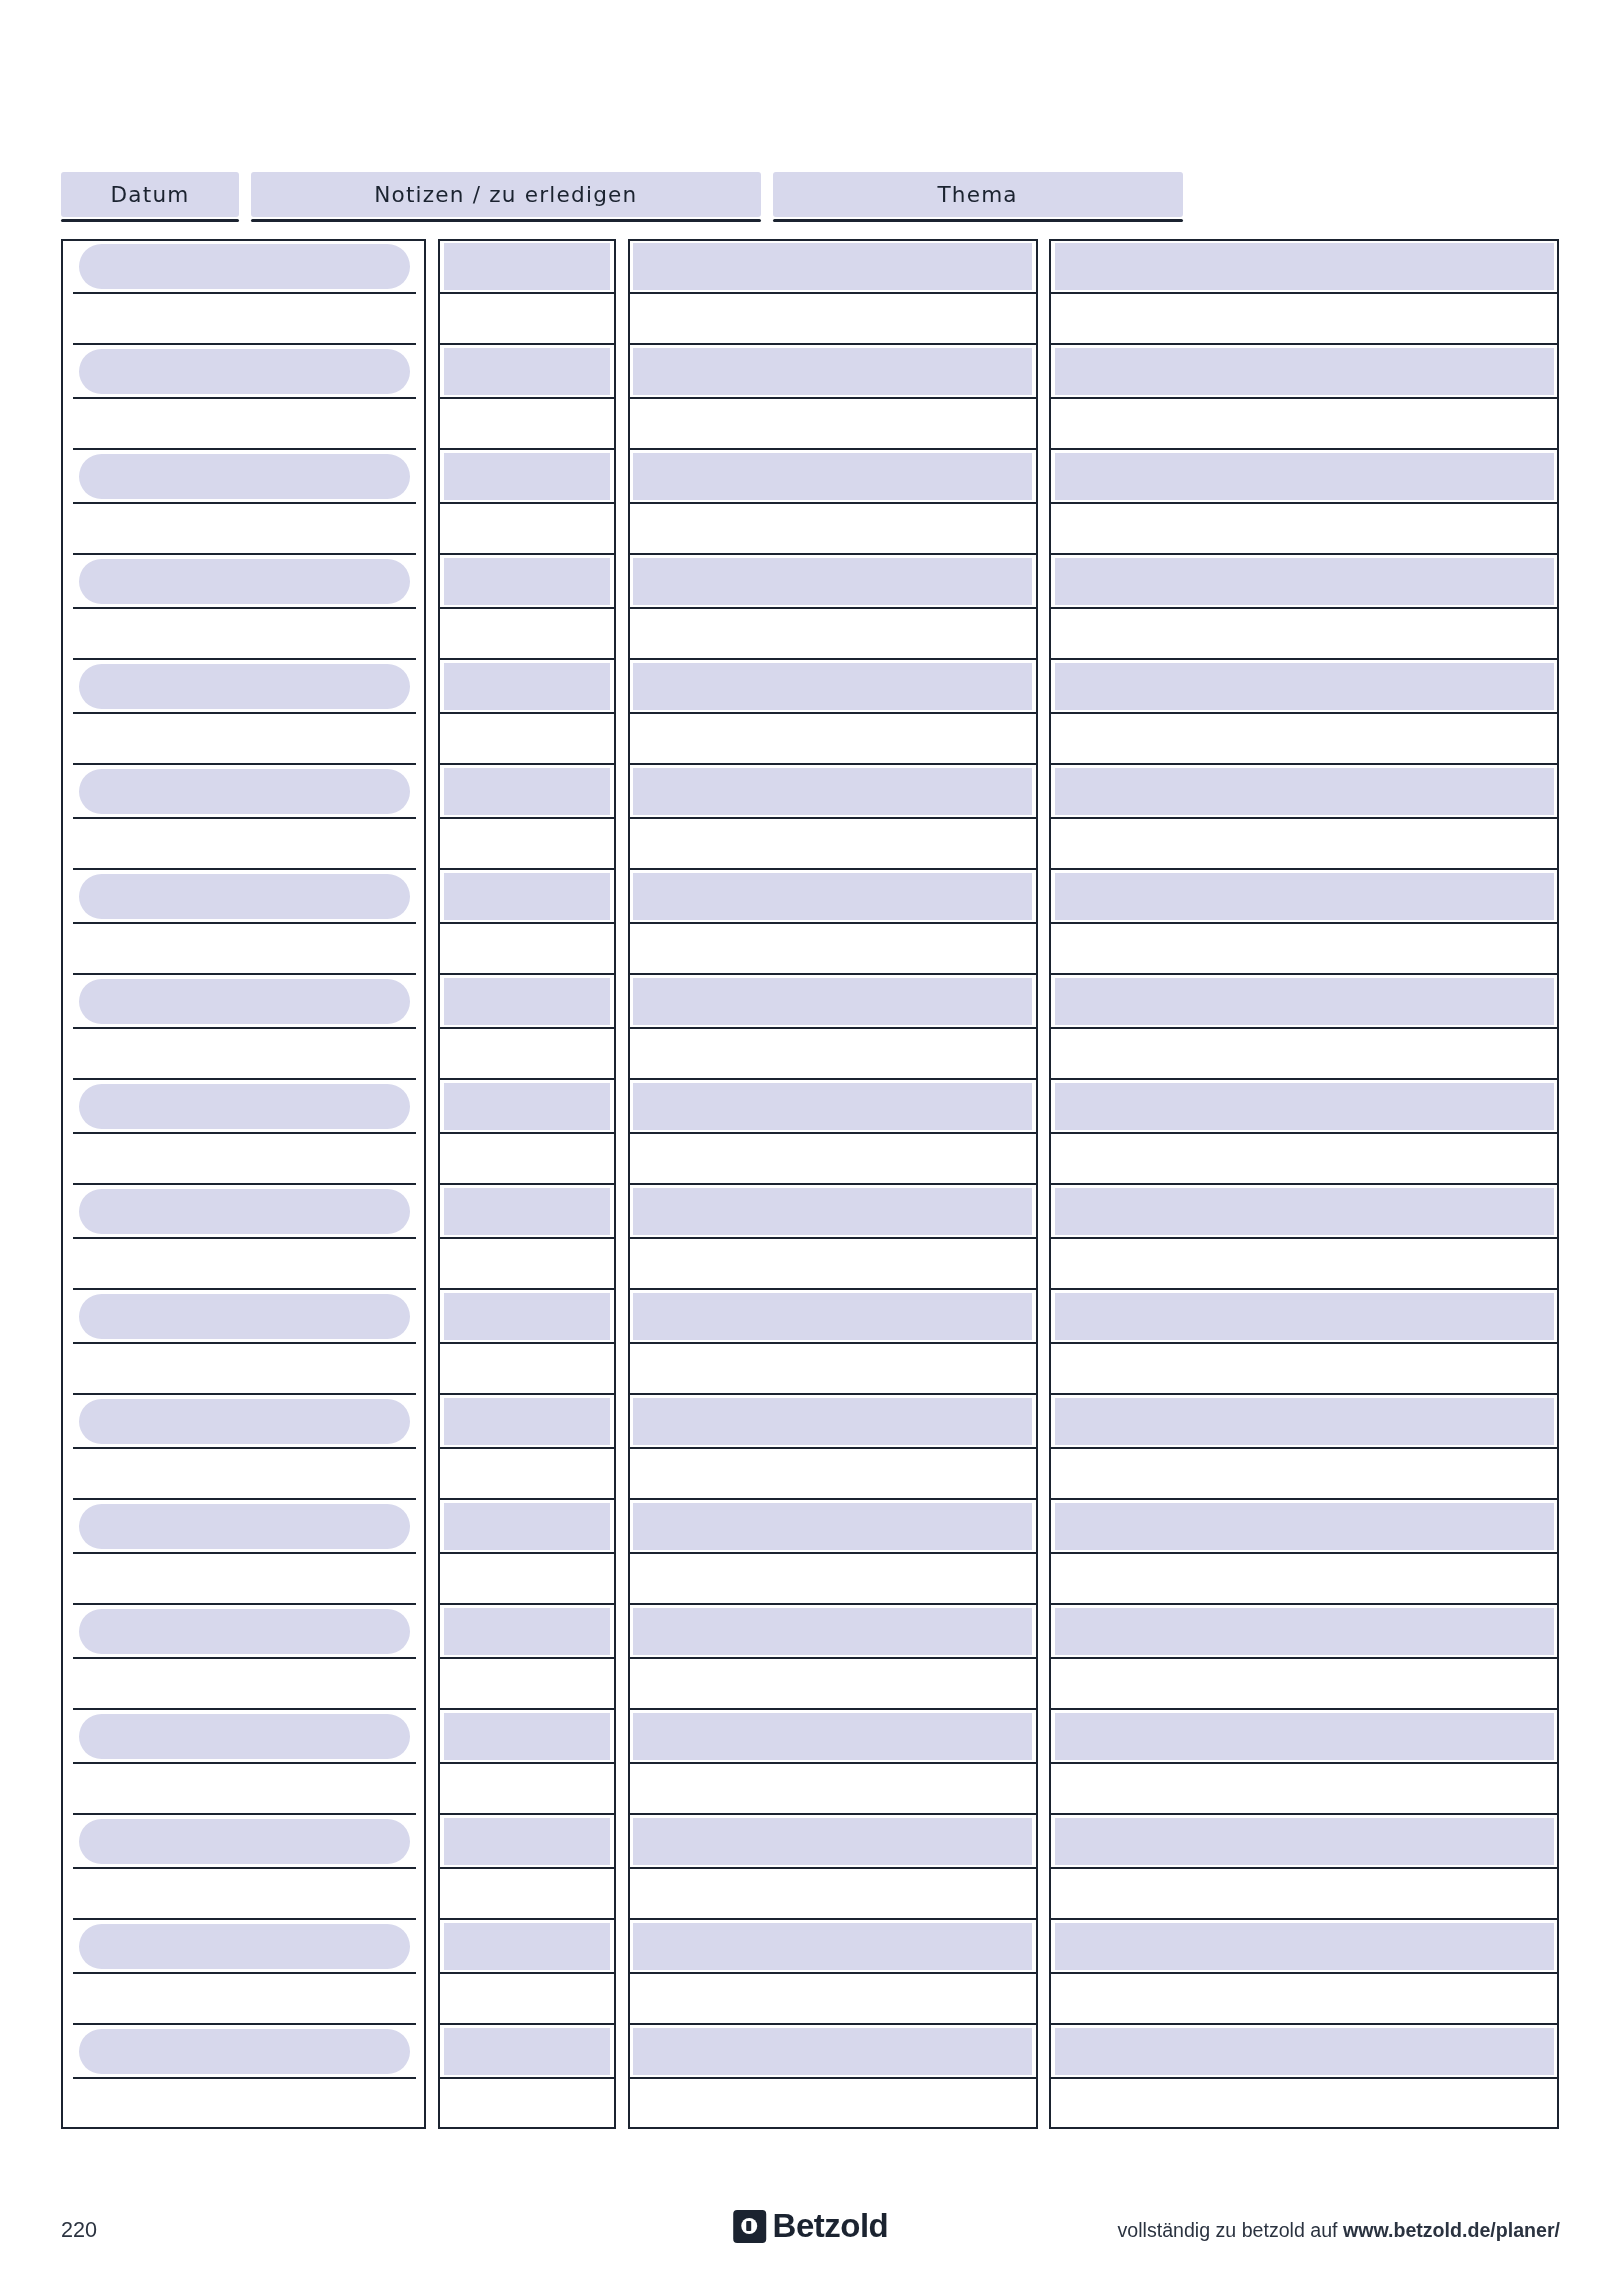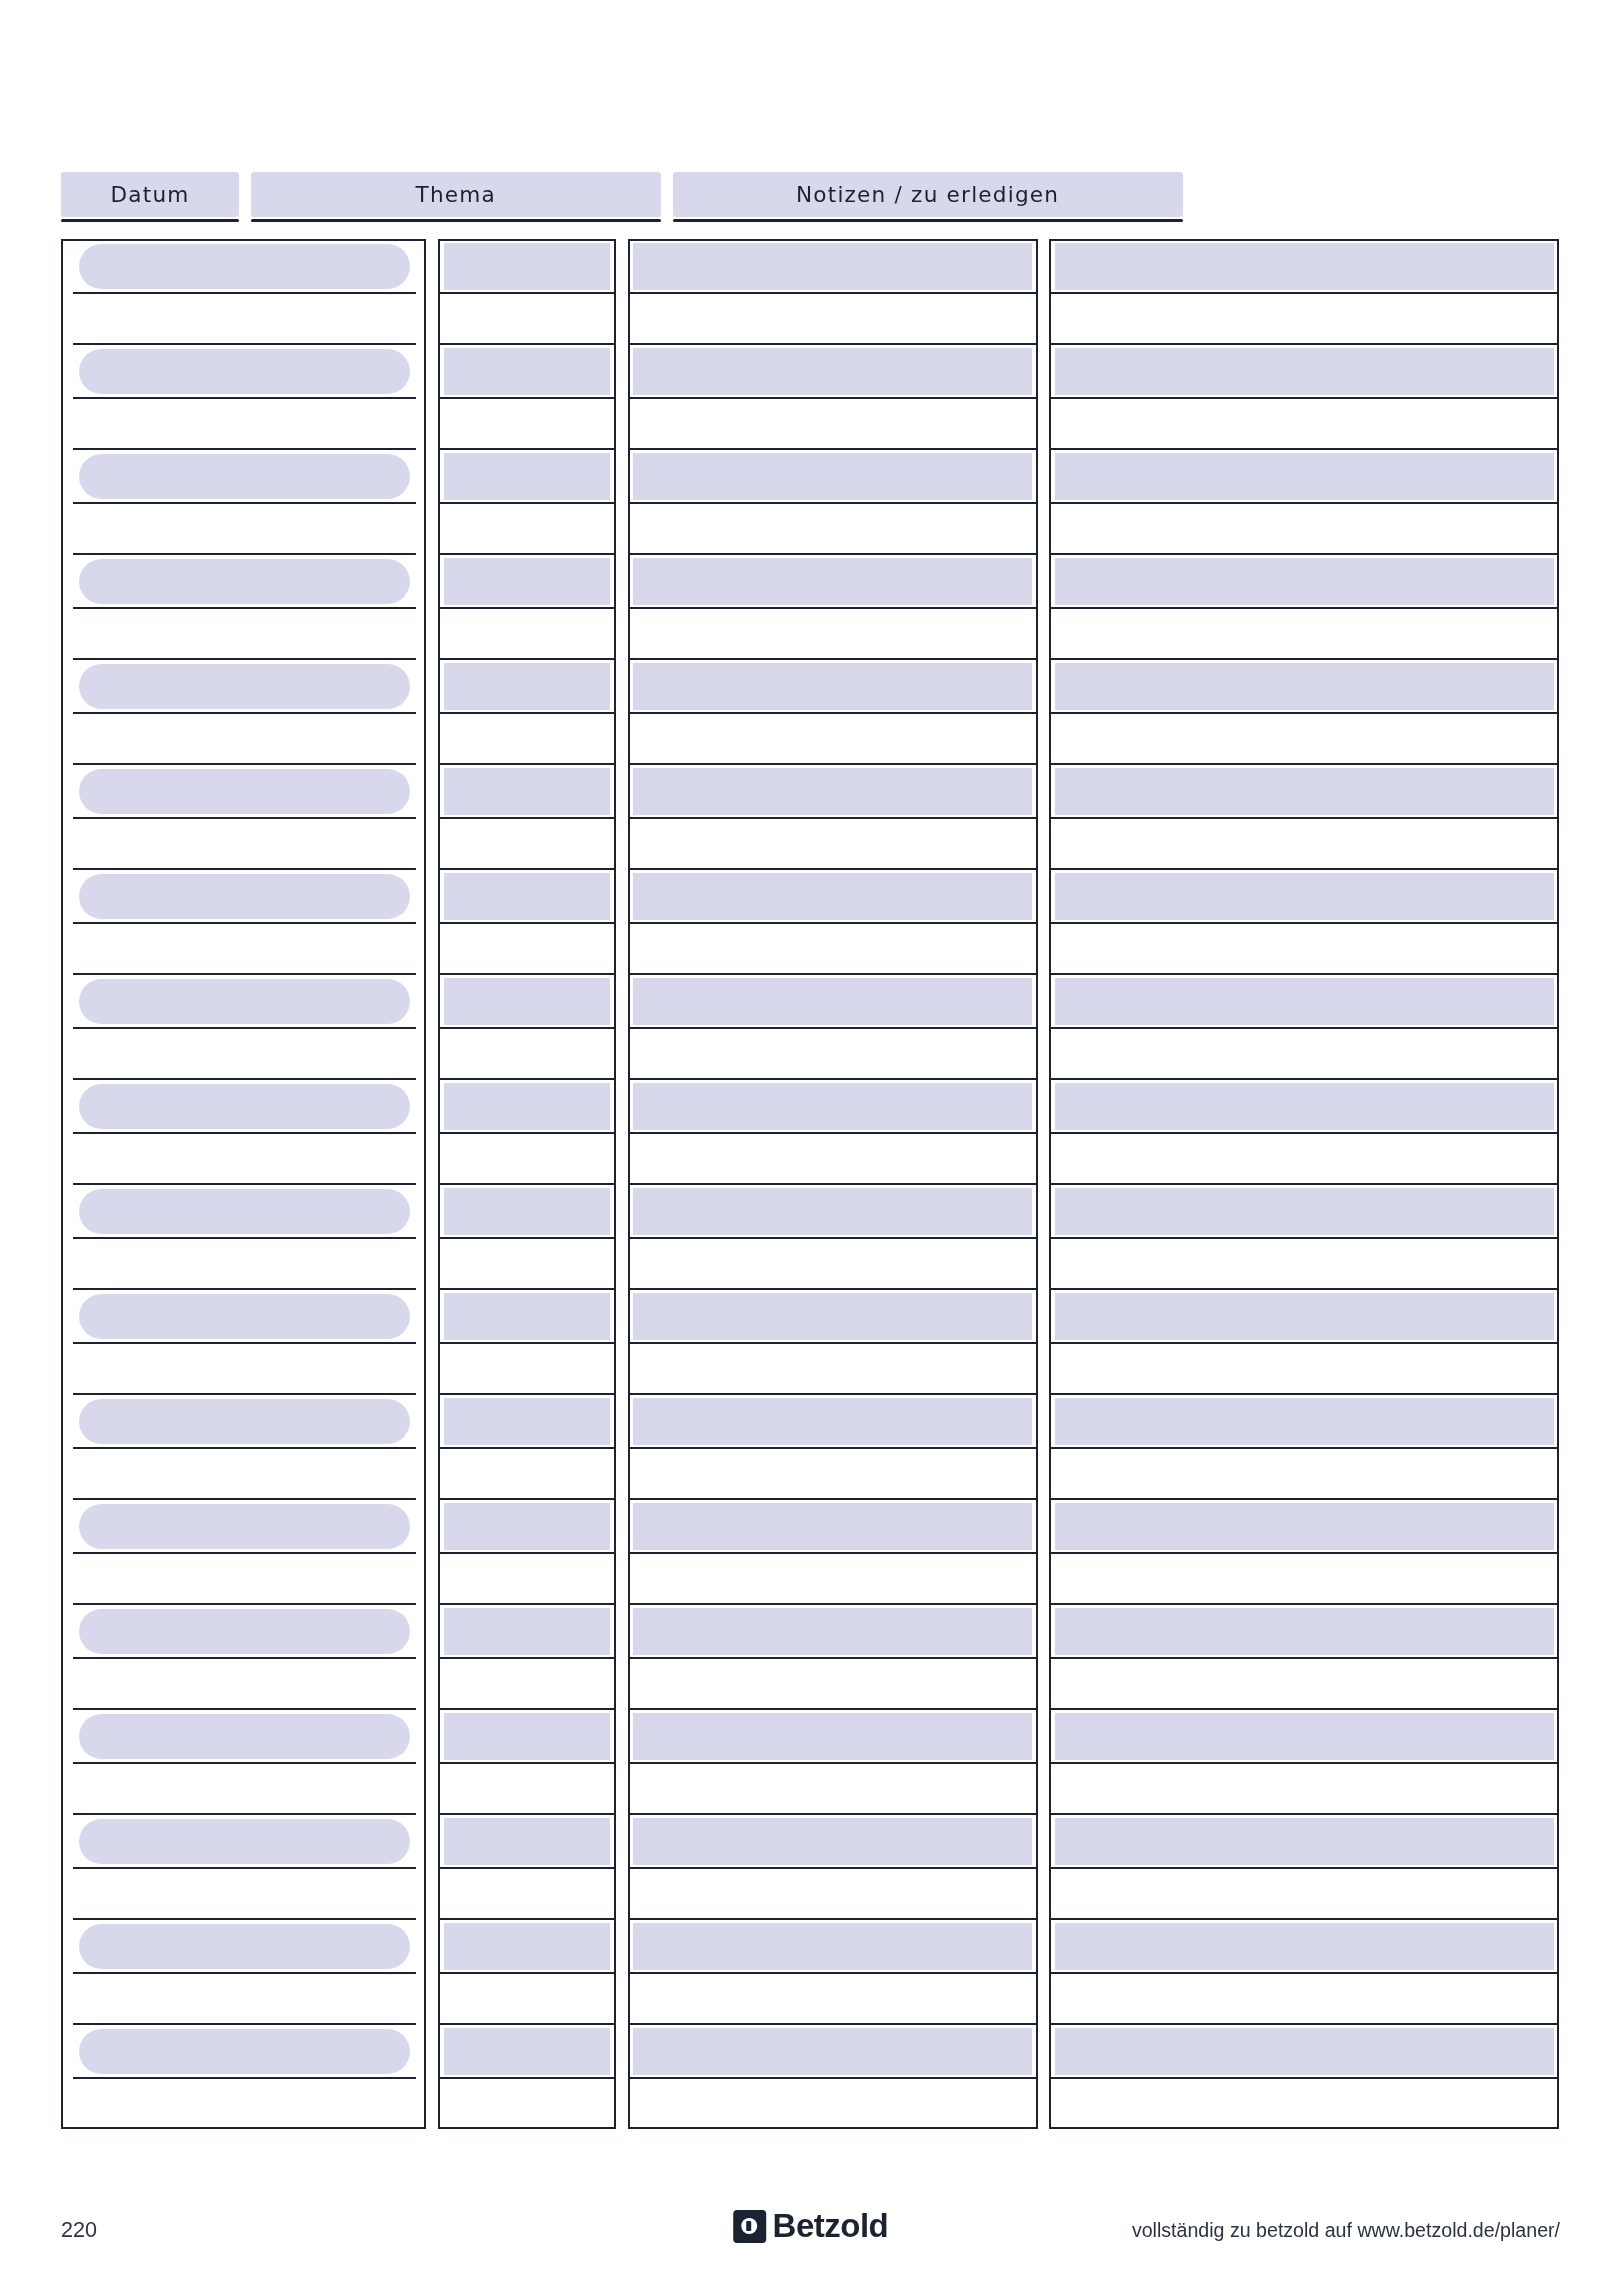--- a/index.html
+++ b/index.html
@@ -206,39 +206,39 @@
     letter-spacing: -0.5px;
   }
   #footer-note {
     position: absolute;
     right: 61px;
     top: 11.8px;
     font-family: "Liberation Sans", sans-serif;
     font-size: 19.6px;
     color: #2b3340;
   }
-  #footer-note b { font-weight: normal; }
+  #footer-note b { font-weight: bold; }
 </style>
 </head>
 <body>
 
 <div id="page">
 
 
   <div id="table">
 
     <div class="head-row">
       <div class="head-cell w-datum">
         <span>Datum</span>
       </div>
+      <div class="head-cell w-notizen">
+        <span>Notizen / zu erledigen</span>
+      </div>
       <div class="head-cell w-thema">
         <span>Thema</span>
-      </div>
-      <div class="head-cell w-notizen">
-        <span>Notizen / zu erledigen</span>
       </div>
     </div>
 
     <div class="body-row">
       <div class="col w-teilnehmer col-teilnehmer">
         <div class="col-inner">
             <div class="line-pair">
               <div class="band" style="background: rgb(215, 216, 236);"></div>
               <div class="rule a" style="background: rgb(27, 35, 48);"></div>
               <div class="rule b" style="background: rgb(27, 35, 48);"></div>

